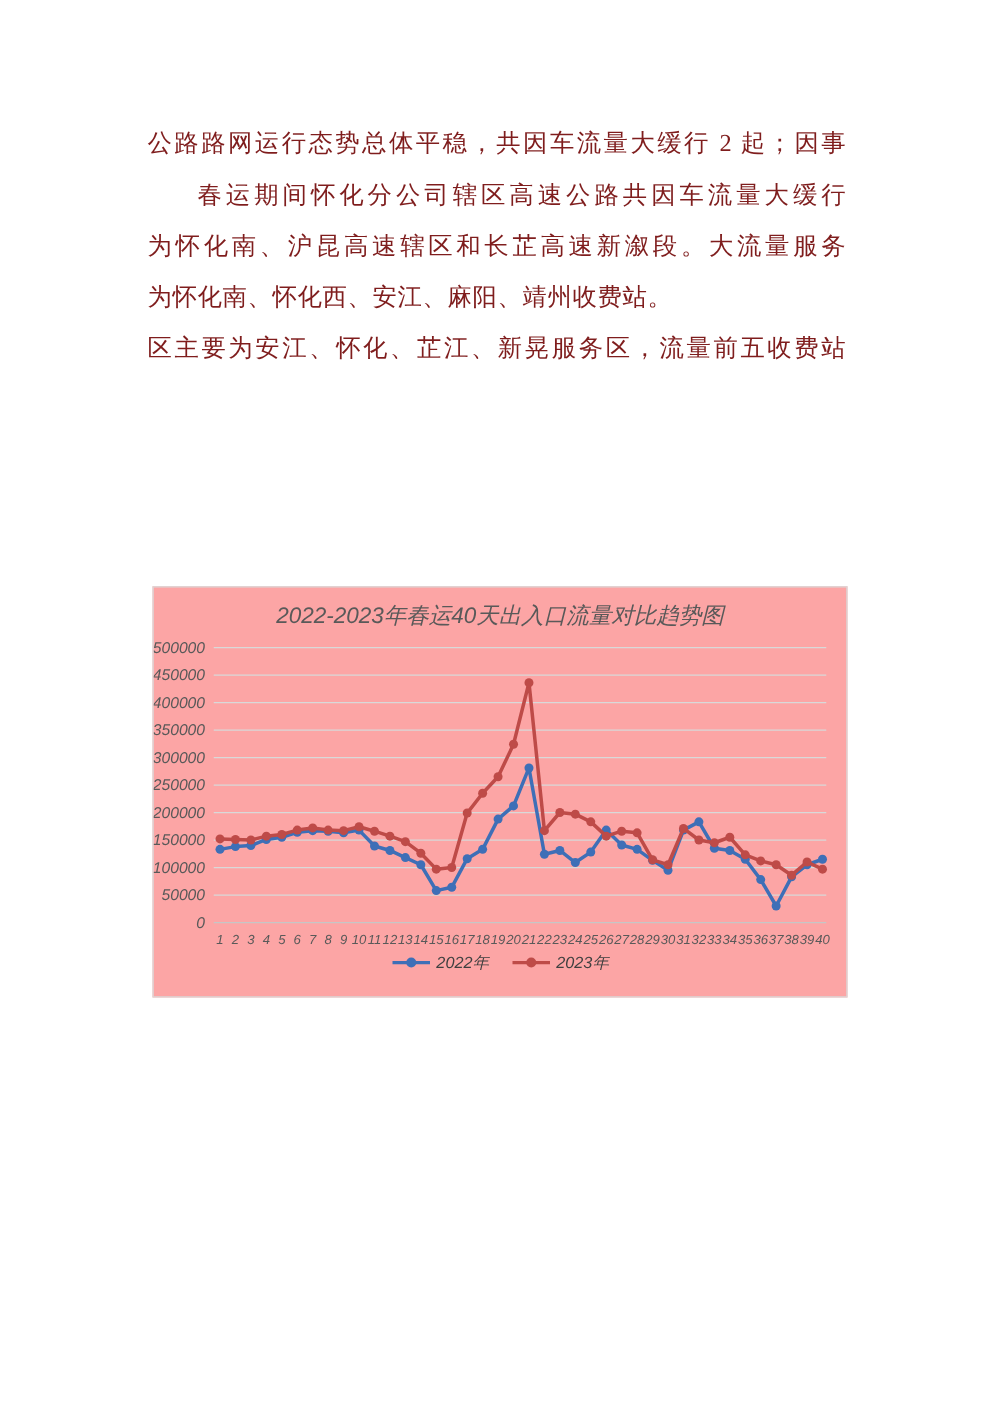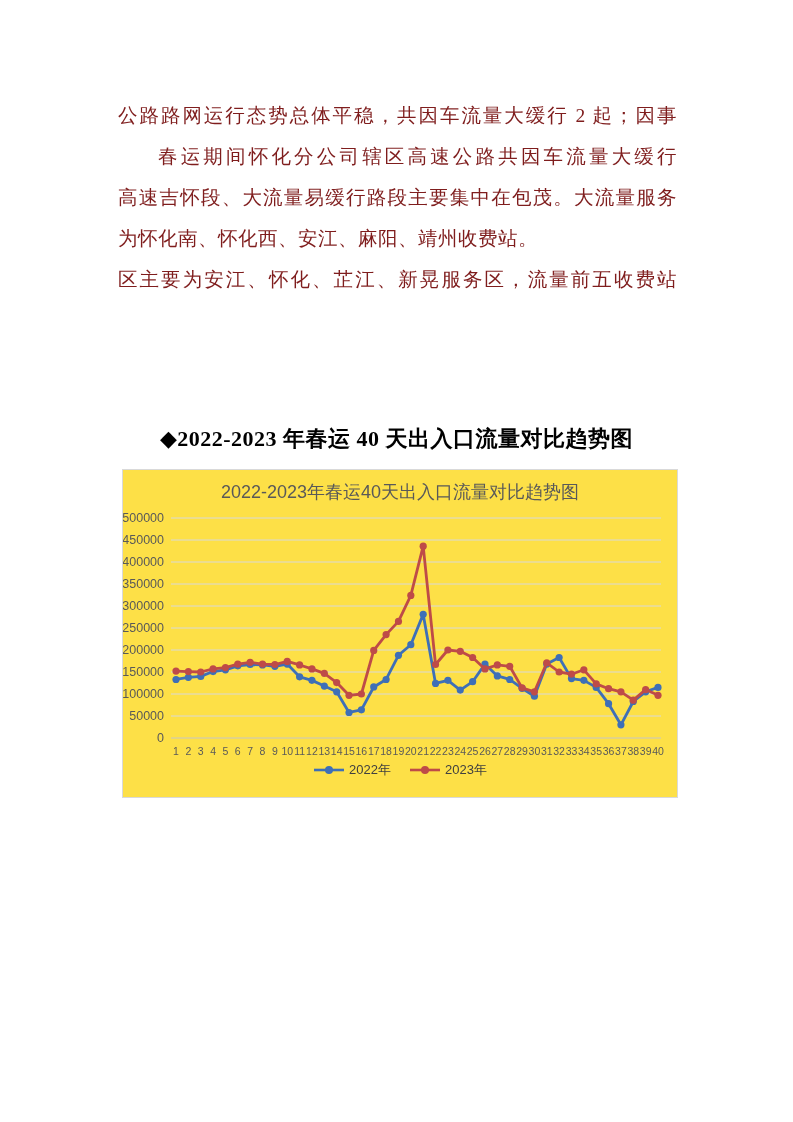--- a/index.html
+++ b/index.html
@@ -19,21 +19,21 @@
   }
   .tline.para-end { text-align-last:left; }
   .tline.indent { text-indent:40px; }
   .chart-heading {
     position:absolute; left:0; top:424px; width:100%;
     text-align:center; font-size:22px; font-weight:bold; color:#000;
     letter-spacing:0.5px;
   }
   .chart-frame {
     position:absolute; left:122px; top:469px; width:556px; height:329px;
-    background:#fde047; border:1px solid #d9d9d9;
+    background:#fca5a5; border:1px solid #d9d9d9;font-style:italic;
   }
   .chart-title {
     position:absolute; left:0; top:10px; width:100%; text-align:center;
     font-family:"Liberation Sans","DejaVu Sans",sans-serif;
     font-size:18px; color:#595959;
   }
   .plot-svg { position:absolute; left:0; top:0; }
   .chart-legend {
     position:absolute; left:0; top:291px; width:100%;
     display:flex; justify-content:center; align-items:center; gap:18px;
@@ -43,26 +43,25 @@
   .legend-item { display:flex; align-items:center; gap:4px; }
 </style>
 </head>
 <body>
 
 <div class="page">
 
   <div class="text-block">
     <div class="tline">公路路网运行态势总体平稳，共因车流量大缓行 2 起；因事</div>
     <div class="tline indent">春运期间怀化分公司辖区高速公路共因车流量大缓行</div>
-    <div class="tline">高速吉怀段、大流量易缓行路段主要集中在包茂。大流量服务</div>
+    <div class="tline">为怀化南、沪昆高速辖区和长芷高速新溆段。大流量服务</div>
     <div class="tline para-end">为怀化南、怀化西、安江、麻阳、靖州收费站。</div>
     <div class="tline">区主要为安江、怀化、芷江、新晃服务区，流量前五收费站</div>
   </div>
 
-  <div class="chart-heading">◆2022-2023 年春运 40 天出入口流量对比趋势图</div>
 
   <div class="chart-frame">
     <div class="chart-title">2022-2023年春运40天出入口流量对比趋势图</div>
     <svg id="plot" class="plot-svg" width="556" height="329" viewBox="0 0 556 329">
         <g>
           <line x1="48" y1="268" x2="538" y2="268" stroke="#c6c6c6" stroke-width="1"></line>
           <line x1="48" y1="246" x2="538" y2="246" stroke="#d9d9d9" stroke-width="1"></line>
           <line x1="48" y1="224" x2="538" y2="224" stroke="#d9d9d9" stroke-width="1"></line>
           <line x1="48" y1="202" x2="538" y2="202" stroke="#d9d9d9" stroke-width="1"></line>
           <line x1="48" y1="180" x2="538" y2="180" stroke="#d9d9d9" stroke-width="1"></line>

